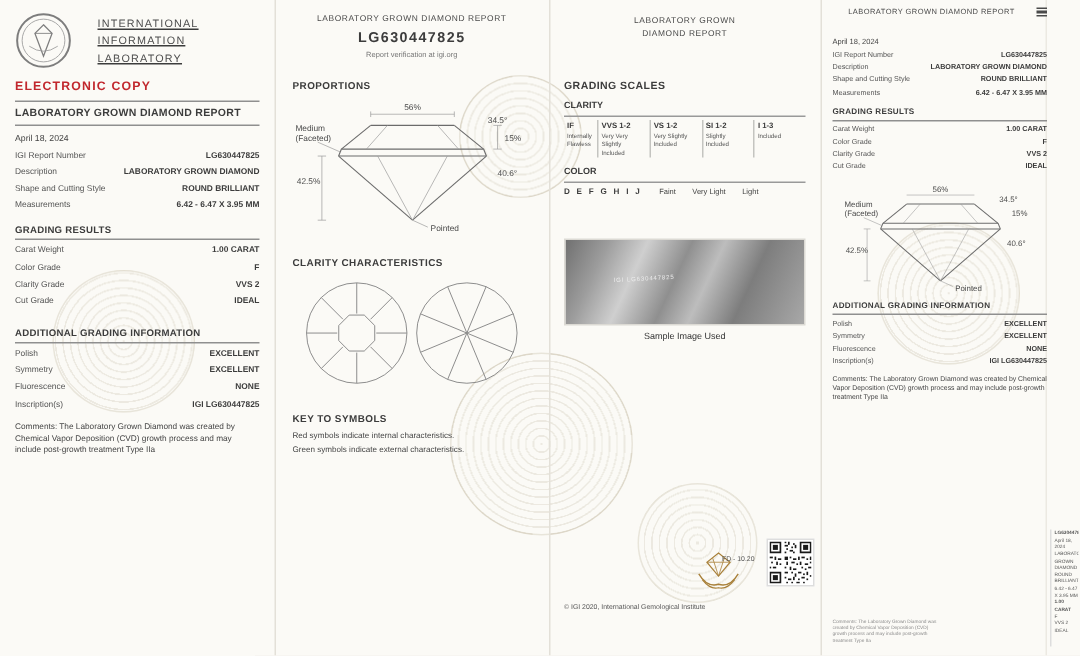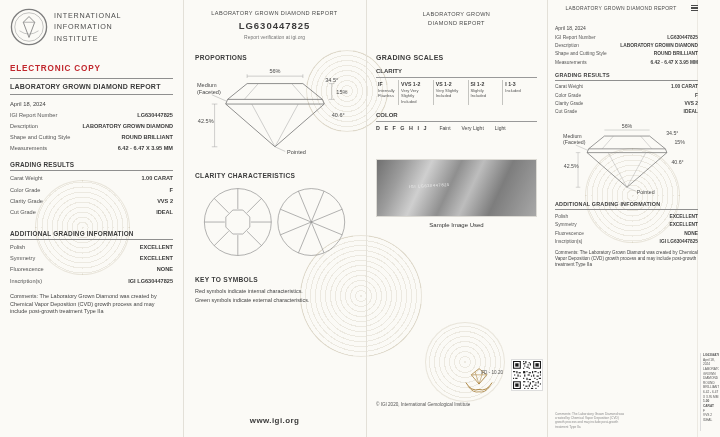--- a/index.html
+++ b/index.html
@@ -16,24 +16,24 @@
     background:repeating-radial-gradient(circle at center, rgba(150,135,95,.14) 0 1px, transparent 1px 5px);
     border:1px solid rgba(150,135,95,.18); }
 
   .panel { position:absolute; top:0; height:437px; }
   #p1 { left:0; width:183px; padding:8px 10px; }
   #p2 { left:183px; width:183px; padding:8px 12px; }
   #p3 { left:366px; width:181px; padding:8px 10px; }
   #p4 { left:547px; width:173px; padding:5px 22px 6px 8px; }
 
   
-  .p1-head { display:flex; align-items:center; gap:6px; }
+  .p1-head { display:flex; align-items:center; gap:17px;text-decoration:underline; }
   .crest { width:38px; height:38px; flex:0 0 38px; }
   .org { font-size:7.2px; letter-spacing:.8px; line-height:1.55; color:#4d4d4d; }
-  .ecopy { margin-top:18px; font-size:8.2px; font-weight:bold; letter-spacing:.8px; }
+  .ecopy { margin-top:7px; font-size:8.2px; font-weight:bold; letter-spacing:.8px; }
   .rule { border-top:1px solid #8f8f8f; margin:5px 0 0; }
   .report-title { font-size:7px; font-weight:bold; letter-spacing:.2px; padding:4px 0; border-bottom:1px solid #8f8f8f; }
   .date { font-size:5.8px; margin-top:6px; color:#444; }
   .rows { margin-top:2px; }
   .row { display:flex; justify-content:space-between; gap:4px; padding:2.6px 0; font-size:5.6px; }
   .row .lbl { color:#555; }
   .row .val { font-weight:bold; text-align:right; max-width:58%; }
   .sec-title { font-size:6.4px; font-weight:bold; letter-spacing:.2px; margin-top:7px; padding-bottom:2px; border-bottom:0.5px solid #8f8f8f; }
   .sec-title.extra { margin-top:12px; }
   .comments { margin-top:7px; font-size:5.5px; line-height:1.35; color:#454545; }
@@ -110,21 +110,21 @@
       <svg class="crest" viewBox="0 0 40 40">
         <circle cx="20" cy="20" r="18.5" fill="none" stroke="#7d7d7d" stroke-width="1.4"></circle>
         <circle cx="20" cy="20" r="15" fill="none" stroke="#9a9a9a" stroke-width="0.6"></circle>
         <path d="M20 9 L26 15 L20 31 L14 15 Z" fill="none" stroke="#7d7d7d" stroke-width="0.9"></path>
         <path d="M14 15 H26" stroke="#7d7d7d" stroke-width="0.6" fill="none"></path>
         <path d="M10 24 Q20 31 30 24" fill="none" stroke="#9a9a9a" stroke-width="0.6"></path>
       </svg>
       <div class="org">
         <div>INTERNATIONAL</div>
         <div>INFORMATION</div>
-        <div>INSTITUTE</div>
+        <div>LABORATORY</div>
       </div>
     </div>
 
     <div class="ecopy" style="color:#c1272d">ELECTRONIC COPY</div>
     <div class="rule"></div>
     <div class="report-title">LABORATORY GROWN DIAMOND REPORT</div>
     <div class="date">April 18, 2024</div>
 
     <div class="rows">
         <div class="row">
@@ -259,21 +259,20 @@
         <line x1="124" y1="42" x2="110.2" y2="8.7"></line>
         <line x1="124" y1="42" x2="137.8" y2="8.7"></line>
         <line x1="124" y1="42" x2="157.3" y2="28.2"></line>
       </g>
     </svg>
 
     <div class="blk-title">KEY TO SYMBOLS</div>
     <div class="key-line">Red symbols indicate internal characteristics.</div>
     <div class="key-line">Green symbols indicate external characteristics.</div>
 
-    <div class="website">www.igi.org</div>
   </div>
 
   <div class="panel" id="p3">
     <div class="p3-head">
       <div>LABORATORY GROWN</div>
       <div>DIAMOND REPORT</div>
     </div>
 
     <div class="scales-title">GRADING SCALES</div>
 

